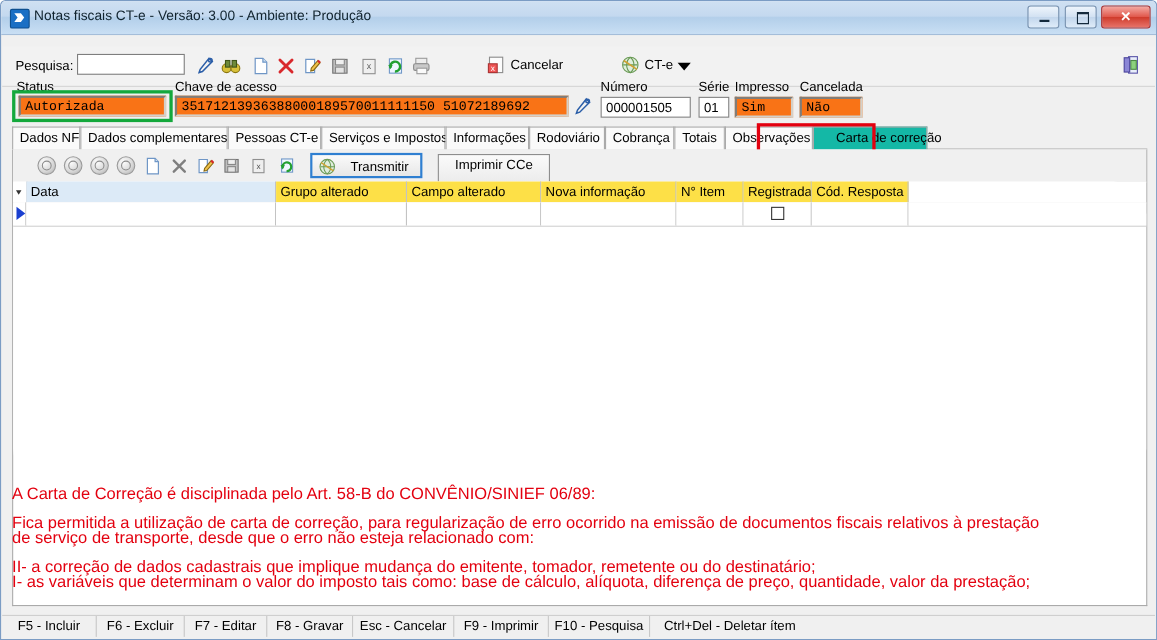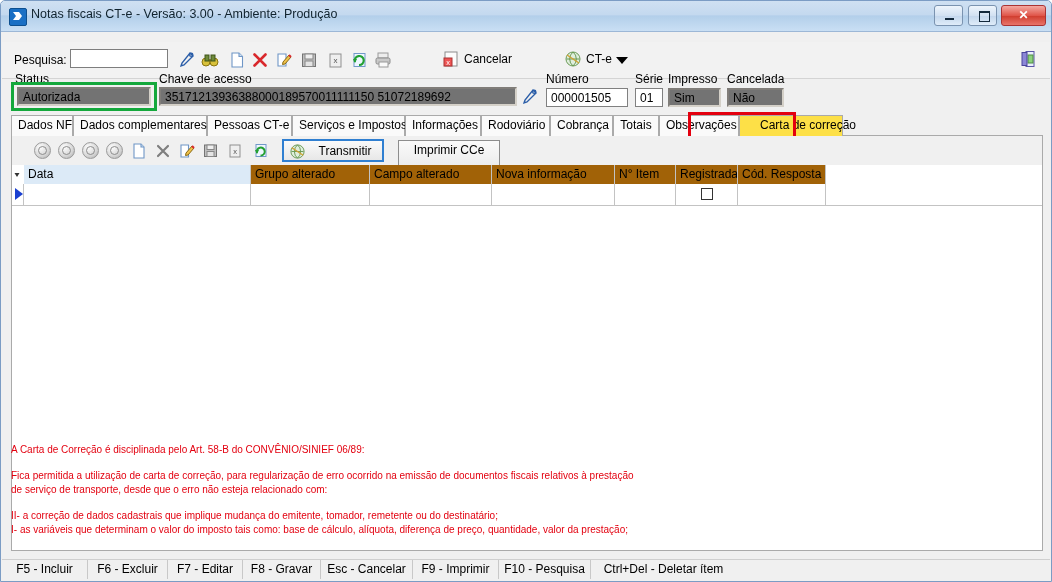--- a/index.html
+++ b/index.html
@@ -80,22 +80,22 @@
   .cte-arrow{
     position:absolute;left:614px;top:15px;
     width:0;height:0;border-left:6px solid transparent;border-right:6px solid transparent;
     border-top:7px solid #000;
   }
   .exit-ico{position:absolute;right:12px;top:7px;width:20px;height:20px;}
   
   .field-label{position:absolute;font-size:12px;color:#000;}
   .ro-input{
     position:absolute;box-sizing:border-box;
-    border:2px inset #d4d0c8;background:#737373;
-    font-family:Liberation Sans, sans-serif;font-size:12px;
+    border:2px inset #d4d0c8;background:#f97316;
+    font-family:Liberation Mono, monospace;font-size:12px;
     padding:1px 4px;color:#000;line-height:15px;white-space:nowrap;overflow:hidden;
   }
   .rw-input{
     position:absolute;box-sizing:border-box;
     border:1px solid #808080;background:#fff;
     font-family:"Liberation Sans",sans-serif;font-size:12px;
     padding:1px 4px;color:#000;line-height:15px;white-space:nowrap;overflow:hidden;
   }
   .hl-green{
     position:absolute;box-sizing:border-box;border:3px solid #14a83c;
@@ -106,21 +106,21 @@
   
   .tabstrip{
     position:absolute;left:10px;top:114px;width:1032px;height:21px;
   }
   .tab{
     position:absolute;top:0;height:21px;box-sizing:border-box;
     border:1px solid #aaa;border-bottom:none;background:#fafafa;
     font-size:12px;line-height:19px;text-align:center;color:#000;
     white-space:nowrap;padding:0 6px;
   }
-  .tab.active{background:#fde047;height:22px;padding-left:20px;}
+  .tab.active{background:#14b8a6;height:22px;padding-left:20px;}
   .tab-underline{
     position:absolute;left:10px;top:134px;width:1032px;height:1px;background:#aaa;
   }
   
   .page{
     position:absolute;left:10px;top:135px;width:1032px;height:415px;
     box-sizing:border-box;border:1px solid #aaa;border-top:none;background:#fff;
   }
   .inner-tb{
     position:absolute;left:0;top:0;width:1030px;height:29px;
@@ -146,21 +146,21 @@
   .grid{
     position:absolute;left:0;top:29px;width:1030px;height:273px;background:#fff;border-radius:30px;
   }
   .grid-head{
     position:absolute;left:0;top:0;width:1030px;height:19px;
     border-bottom:1px solid #c3c3c3;background:#fff;
   }
   .gh-cell{
     position:absolute;top:0;height:19px;box-sizing:border-box;
     border-right:1px solid #c3c3c3;font-size:12px;line-height:18px;
-    padding-left:4px;color:#000;white-space:nowrap;overflow:hidden;background:#a16207;
+    padding-left:4px;color:#000;white-space:nowrap;overflow:hidden;background:#fde047;
   }
   .gh-cell.sel{background:#dceaf7;}
   .gh-indicator{
     position:absolute;left:0;top:0;width:12px;height:19px;
     border-right:1px solid #c3c3c3;background:#fff;
   }
   .grid-row{
     position:absolute;left:0;top:19px;width:1030px;height:21px;
     border-bottom:1px solid #c3c3c3;background:#fff;
   }
@@ -173,21 +173,21 @@
     border-top:6px solid transparent;border-bottom:6px solid transparent;
     border-left:8px solid #1a3fd0;
   }
   .chk{
     position:absolute;width:12px;height:12px;box-sizing:border-box;
     border:1px solid #333;background:#fff;
   }
   
   .legal{
     position:absolute;left:10px;top:442px;width:883px;height:116px;
-    color:#e3000f;font-size:10px;line-height:14px;
+    color:#e3000f;font-size:15px;line-height:14px;
   }
   .legal p{margin:0;white-space:nowrap;}
   .legal .gap{height:12px;}
   
   .statusbar{
     position:absolute;left:1px;right:1px;bottom:1px;height:20px;
     background:#f0f0f0;border-top:1px solid #cfcfcf;
   }
   .sb-cell{
     position:absolute;top:0;height:19px;box-sizing:border-box;

